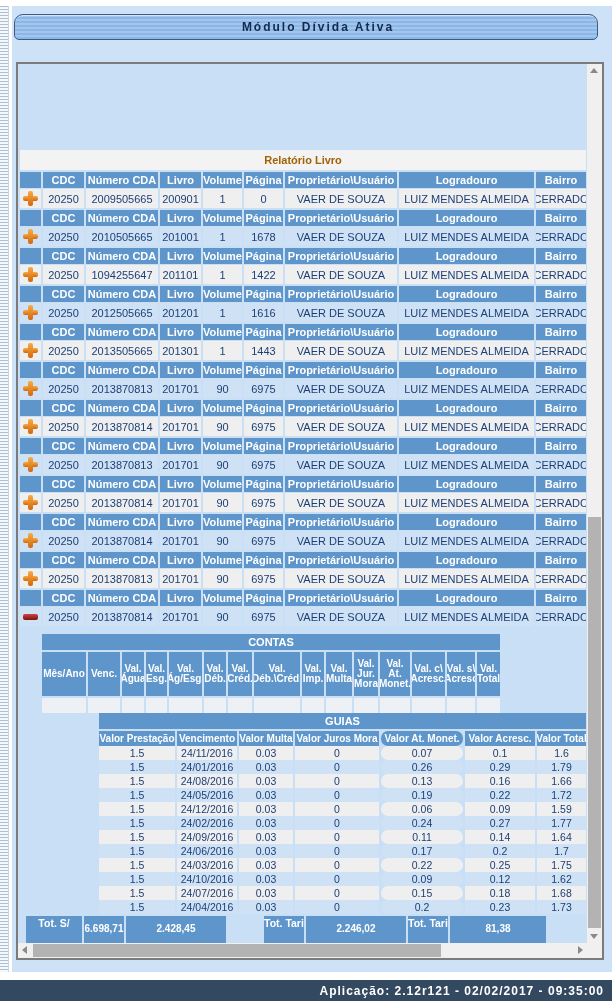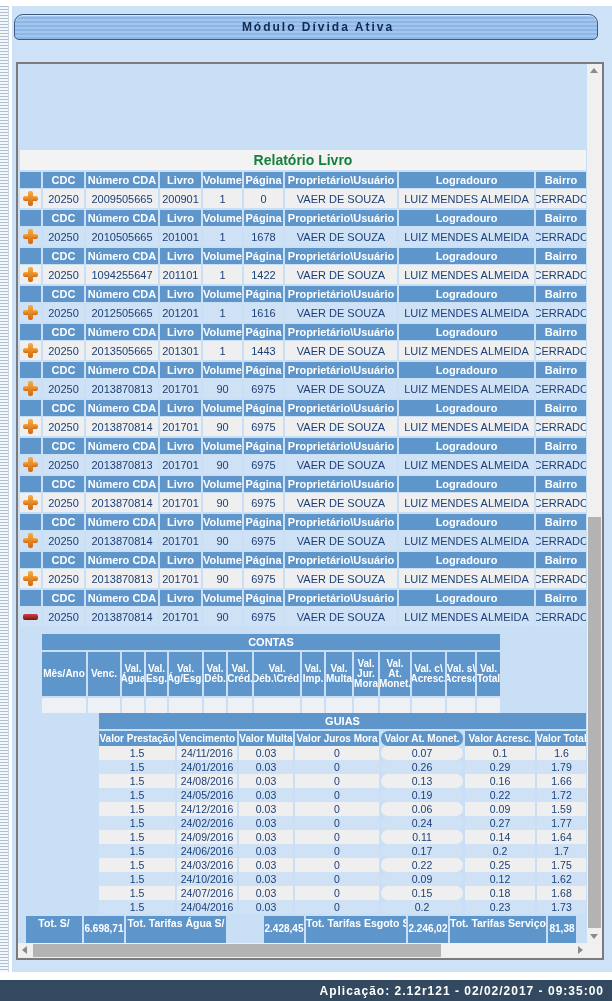--- a/index.html
+++ b/index.html
@@ -26,21 +26,21 @@
 
   
   .frame { position:absolute; left:4px; top:56px; width:588px; height:898px;
     border:2px solid #7b7b7b; background:#c9dff6; }
   .content { position:absolute; left:0; top:0; width:569px; height:879px; overflow:hidden; padding-left:2px; }
 
   .spacer { height:86px; }
 
   .report-title { width:566px; height:20px; background:#f3f3f3;
     display:flex; align-items:center; justify-content:center;
-    font-weight:bold; font-size:14px; color:#15803d; }
+    font-weight:bold; font-size:11px; color:#a16207; }
 
   
   .rl-row { display:flex; gap:2px; width:566px; }
   .rl-row > div:nth-child(1){flex:0 0 21px;}
   .rl-row > div:nth-child(2){flex:0 0 41px;}
   .rl-row > div:nth-child(3){flex:0 0 72px;}
   .rl-row > div:nth-child(4){flex:0 0 41px;}
   .rl-row > div:nth-child(5){flex:0 0 39px;}
   .rl-row > div:nth-child(6){flex:0 0 39px;}
   .rl-row > div:nth-child(7){flex:0 0 112px;}
@@ -631,21 +631,20 @@
               <div class="cell gcell">0.23</div>
               <div class="cell gcell">1.73</div>
             </div>
             </div>
         </div>
 
         <div class="totals">
 
         <div class="tot-cell" data-kind="label">Tot. S/</div>
             <div class="tot-cell" data-kind="value">6.698,71</div>
-            <div class="tot-cell" data-kind="label">Tot. Tarifas Água S/</div>
             <div class="tot-cell" data-kind="value">2.428,45</div>
             <div class="tot-cell" data-kind="label">Tot. Tarifas Esgoto S/</div>
             <div class="tot-cell" data-kind="value">2.246,02</div>
             <div class="tot-cell" data-kind="label">Tot. Tarifas Serviços</div>
             <div class="tot-cell" data-kind="value">81,38</div>
           </div>
       </div>
 
       <div class="vscroll">
         <div class="vs-up"></div>

